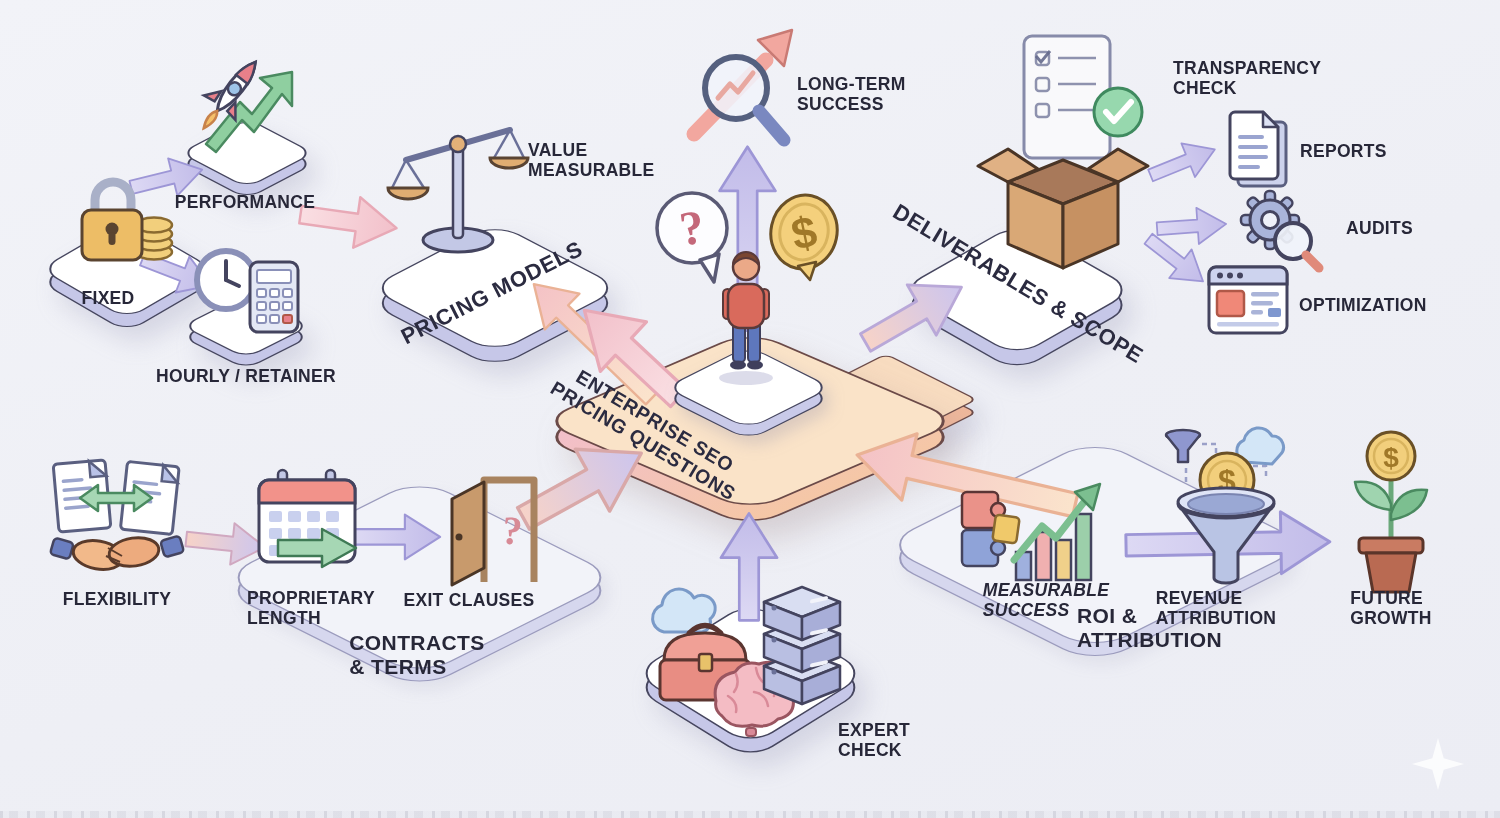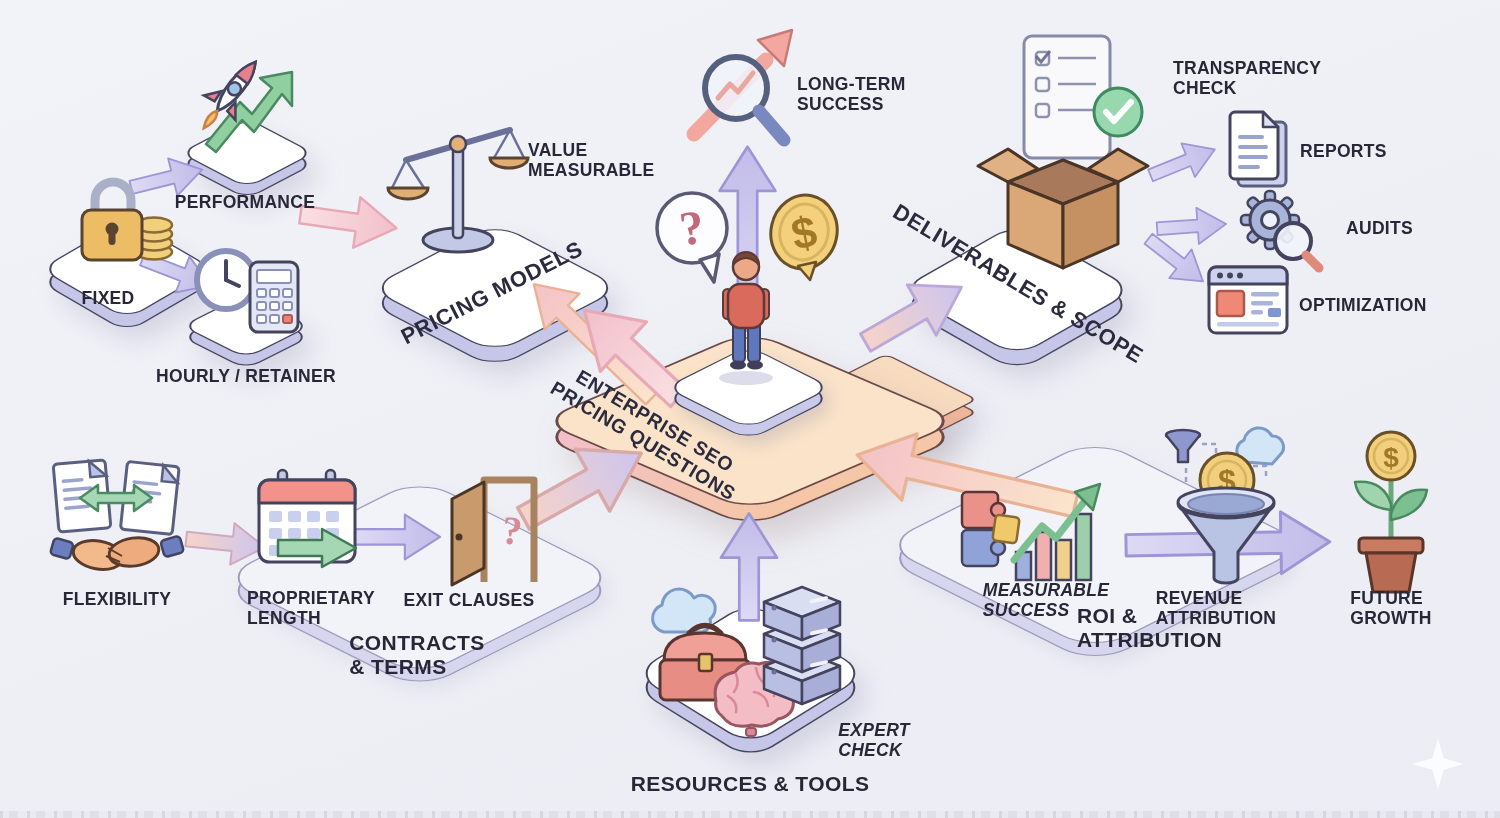--- a/index.html
+++ b/index.html
@@ -550,25 +550,24 @@
   <div class="lb" style="left:311px;top:588px;">
     <div>PROPRIETARY</div>
     <div>LENGTH</div>
   </div>
   <div class="lb" style="left:469px;top:590px;"><span>EXIT CLAUSES</span></div>
   <div class="lb big" style="left:417px;top:631px;">
     <div>CONTRACTS</div>
     <div>&amp; TERMS</div>
   </div>
 
-  <div class="lb" style="left:874px;top:720px;font-style:italic;">
+  <div class="lb" style="left:874px;top:720px;">
     <div>EXPERT</div>
     <div>CHECK</div>
   </div>
-  <div class="lb big" style="left:750px;top:772px;"><span>RESOURCES &amp; TOOLS</span></div>
 
   <div class="lb" style="left:1046px;top:580px;font-style:italic;">
     <div>MEASURABLE</div>
     <div>SUCCESS</div>
   </div>
   <div class="lb big alignleft" style="left:1057px;top:604px;margin-left:20px;">
     <div>ROI &amp;</div>
     <div>ATTRIBUTION</div>
   </div>
   <div class="lb" style="left:1216px;top:588px;">

